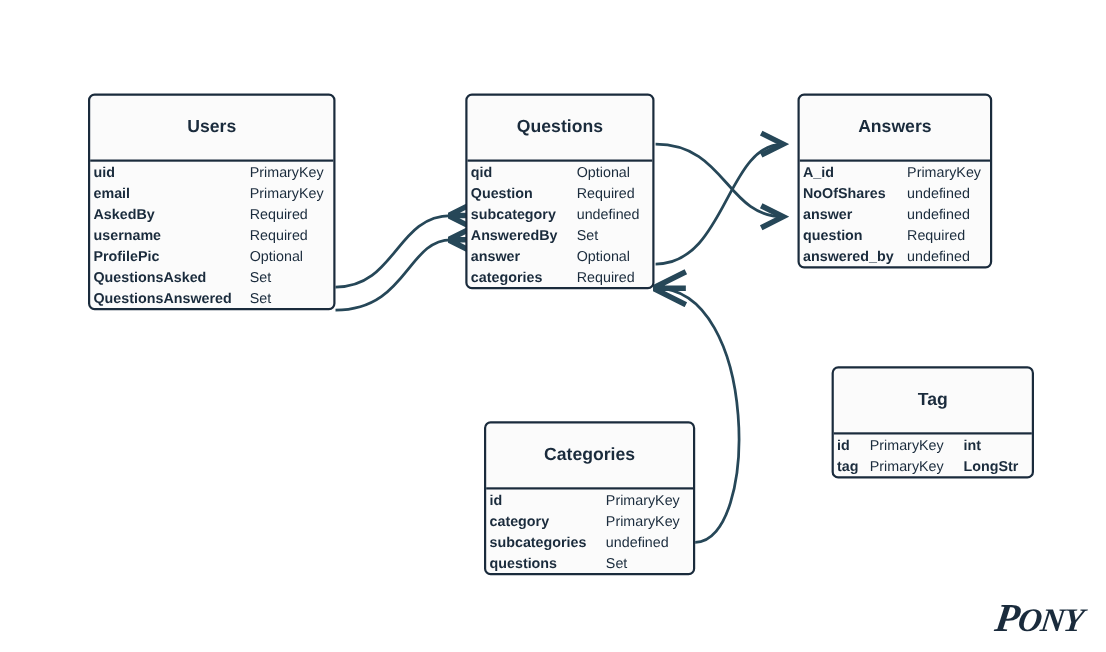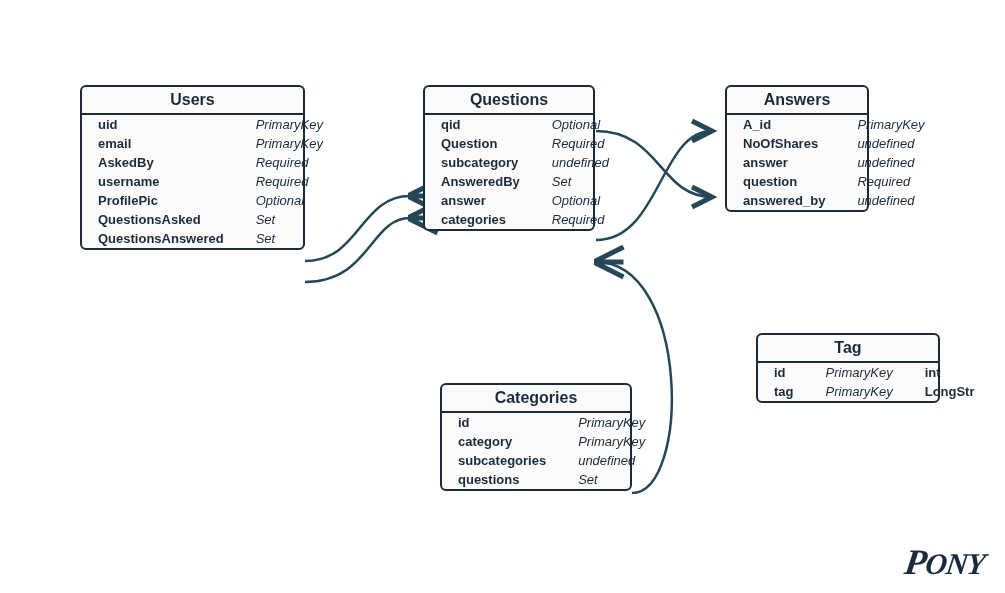--- a/index.html
+++ b/index.html
@@ -18,36 +18,36 @@
   .entity {
     position: absolute;
     border: 2px solid #1a2b3c;
     border-radius: 6px;
     background: #fbfbfb;
   }
   .entity .title {
     text-align: center;
     font-weight: bold;
     font-size: 16px;
-    padding: 4px 8px;
+    padding: 20px 8px;
     border-bottom: 2px solid #1a2b3c;
   }
   .entity table {
     border-collapse: collapse;
     width: 100%;
     font-size: 13px;
   }
   .entity td {
-    padding: 2px 16px;
+    padding: 2px 3px;
     vertical-align: middle;
     white-space: nowrap;
     margin-left: 35px;
   }
   .entity td.name { font-weight: bold; }
-  .entity td.mod  { font-style: italic; }
+  .entity td.mod  { }
   .entity td.typ  { font-style: normal; font-weight: bold; }
 
   .logo {
     position: absolute;
     right: 20px; bottom: 10px;
     font-family: Georgia, 'Times New Roman', serif;
     font-weight: 900;
     font-style: italic;
     font-size: 30px;
     color: #1a2b3c;
@@ -142,21 +142,21 @@
             <td class="mod">Optional</td>
           </tr>
           <tr>
             <td class="name">categories</td>
             <td class="mod">Required</td>
           </tr>
         </tbody>
       </table>
 </div>
 
-<div class="entity" id="ent-answers" style="left: 725px; top: 85px; width: 144px;">
+<div class="entity" id="ent-answers" style="left: 725px; top: 85px; width: 177px;">
   <div class="title">Answers</div>
   <table>
         <tbody id="body-answers">
           <tr>
             <td class="name">A_id</td>
             <td class="mod">PrimaryKey</td>
           </tr>
           <tr>
             <td class="name">NoOfShares</td>
             <td class="mod">undefined</td>

